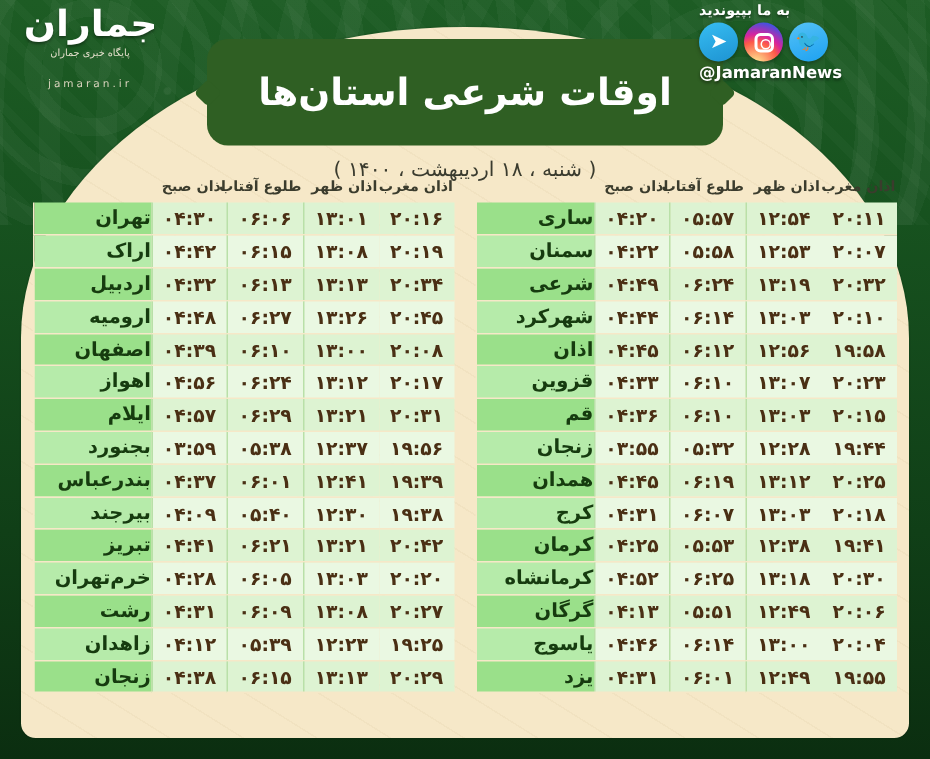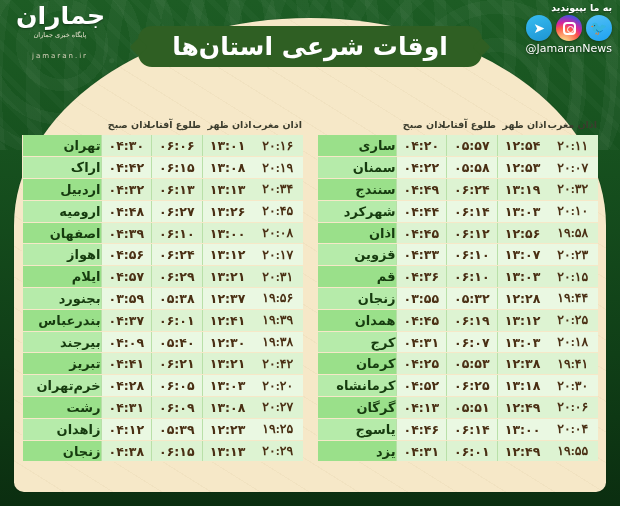--- a/index.html
+++ b/index.html
@@ -59,48 +59,48 @@
   .brand-left .mark{
     font-size:24px; color:#fff; font-weight:bold;
     letter-spacing:1px; line-height:1; text-shadow:0 1px 2px rgba(0,0,0,.4);
     transform:scaleX(1.05);
   }
   .brand-left .sub{ font-size:6.5px; color:#e8e2cf; margin-top:3px; letter-spacing:.5px; }
   .brand-left .dom{ font-size:7px; color:#d9d3bd; letter-spacing:2px; margin-top:13px; }
 
   .brand-right{
     position:absolute; right:8px; top:2px; width:146px; height:58px;
-    display:flex; flex-direction:column; align-items:flex-start; z-index:6;
+    display:flex; flex-direction:column; align-items:flex-end; z-index:6;
   }
   .brand-right .join{
     font-size:9.5px; color:#ffffff; font-weight:bold; margin-bottom:2px;
     text-shadow:0 1px 2px rgba(0,0,0,.45);
   }
   .socials{ display:flex; gap:4px; direction:ltr; }
   .soc{
     width:26px; height:26px; border-radius:50%;
     display:flex; align-items:center; justify-content:center;
     color:#fff; font-size:14px; line-height:1;
     box-shadow:0 1px 3px rgba(0,0,0,.35);
   }
   .soc.tg{ background:linear-gradient(160deg,#37bdf2,#1d93d2); }
   .soc.ig{ background:radial-gradient(circle at 30% 107%,#fdf497 0%,#fd5949 45%,#d6249f 60%,#285AEB 90%); }
   .soc.tw{ background:linear-gradient(160deg,#55c2f5,#1da1f2); }
   .ig-glyph{ width:13px; height:13px; border:2px solid #fff; border-radius:4px; position:relative; }
   .ig-glyph::before{ content:""; position:absolute; left:2.5px; top:2.5px; width:5px; height:5px; border:1.6px solid #fff; border-radius:50%; }
   .brand-right .handle{
-    font-size:11px; color:#fff; font-weight:normal; direction:ltr;
+    font-size:11px; color:#fff; font-weight:bold; direction:ltr;
     margin-top:1px; text-shadow:0 1px 2px rgba(0,0,0,.5);
   }
 
   
   .title-wrap{ position:absolute; left:0; right:0; top:26px; text-align:center; z-index:5; }
   .title-plate{
     display:inline-block; background:#2f5f23; color:#ffffff;
-    font-size:25px; font-weight:bold; padding:6px 34px;
+    font-size:25px; font-weight:bold; padding:21px 34px;
     border-radius:14px;
     position:relative;
   }
   .title-plate::before,.title-plate::after{
     content:""; position:absolute; top:50%; width:13px; height:13px;
     background:#2f5f23; transform:translateY(-50%) rotate(45deg); border-radius:3px;
   }
   .title-plate::before{ left:-6px; }
   .title-plate::after{ right:-6px; }
   .subtitle{
@@ -119,21 +119,21 @@
     white-space:nowrap;
   }
   th.city-h{ background:transparent; }
   td{
     font-size:12.5px; color:#4a2f14; text-align:center;
     height:21.8px; padding:0; font-weight:bold;
     background:#ddf3d2;
     border-bottom:1px solid #f6e8c8;
     border-left:1px solid #b9e0a8;
   }
-  td:first-child{ border-left:none;font-family:Liberation Serif, serif; }
+  td:first-child{ border-left:none; }
   td.city{
     background:#9ae08a; color:#163b0f; font-size:13px;
     font-weight:bold; border-left:1px solid #f6e8c8;text-align:right;
   }
   tr:nth-child(even) td{ background:#eaf8e2; }
   tr:nth-child(even) td.city{ background:#b6ebaa; }
   colgroup .c-city{ width:28%; }
   colgroup .c-t{ width:18%; }
 </style>
 </head>
@@ -156,20 +156,21 @@
       <span class="soc ig">
           <span class="ig-glyph"></span>
         </span>
       <span class="soc tw">🐦</span>
     </div>
     <div class="handle">@JamaranNews</div>
   </div>
 
   <div class="title-wrap">
     <div class="title-plate">اوقات شرعی استان‌ها</div>
+    <div class="subtitle">( شنبه ، ۱۸ اردیبهشت ، ۱۴۰۰ )</div>
   </div>
 
   <div class="tables">
 
     <table>
       <colgroup>
           <col class="c-t">
           <col class="c-t">
           <col class="c-t">
           <col class="c-t">
@@ -197,21 +198,21 @@
             <td>۱۲:۵۳</td>
             <td>۰۵:۵۸</td>
             <td>۰۴:۲۲</td>
             <td class="city">سمنان</td>
           </tr>
           <tr>
             <td>۲۰:۳۲</td>
             <td>۱۳:۱۹</td>
             <td>۰۶:۲۴</td>
             <td>۰۴:۴۹</td>
-            <td class="city">سنندج</td>
+            <td class="city">شرعی</td>
           </tr>
           <tr>
             <td>۲۰:۱۰</td>
             <td>۱۳:۰۳</td>
             <td>۰۶:۱۴</td>
             <td>۰۴:۴۴</td>
             <td class="city">شهرکرد</td>
           </tr>
           <tr>
             <td>۱۹:۵۸</td>

